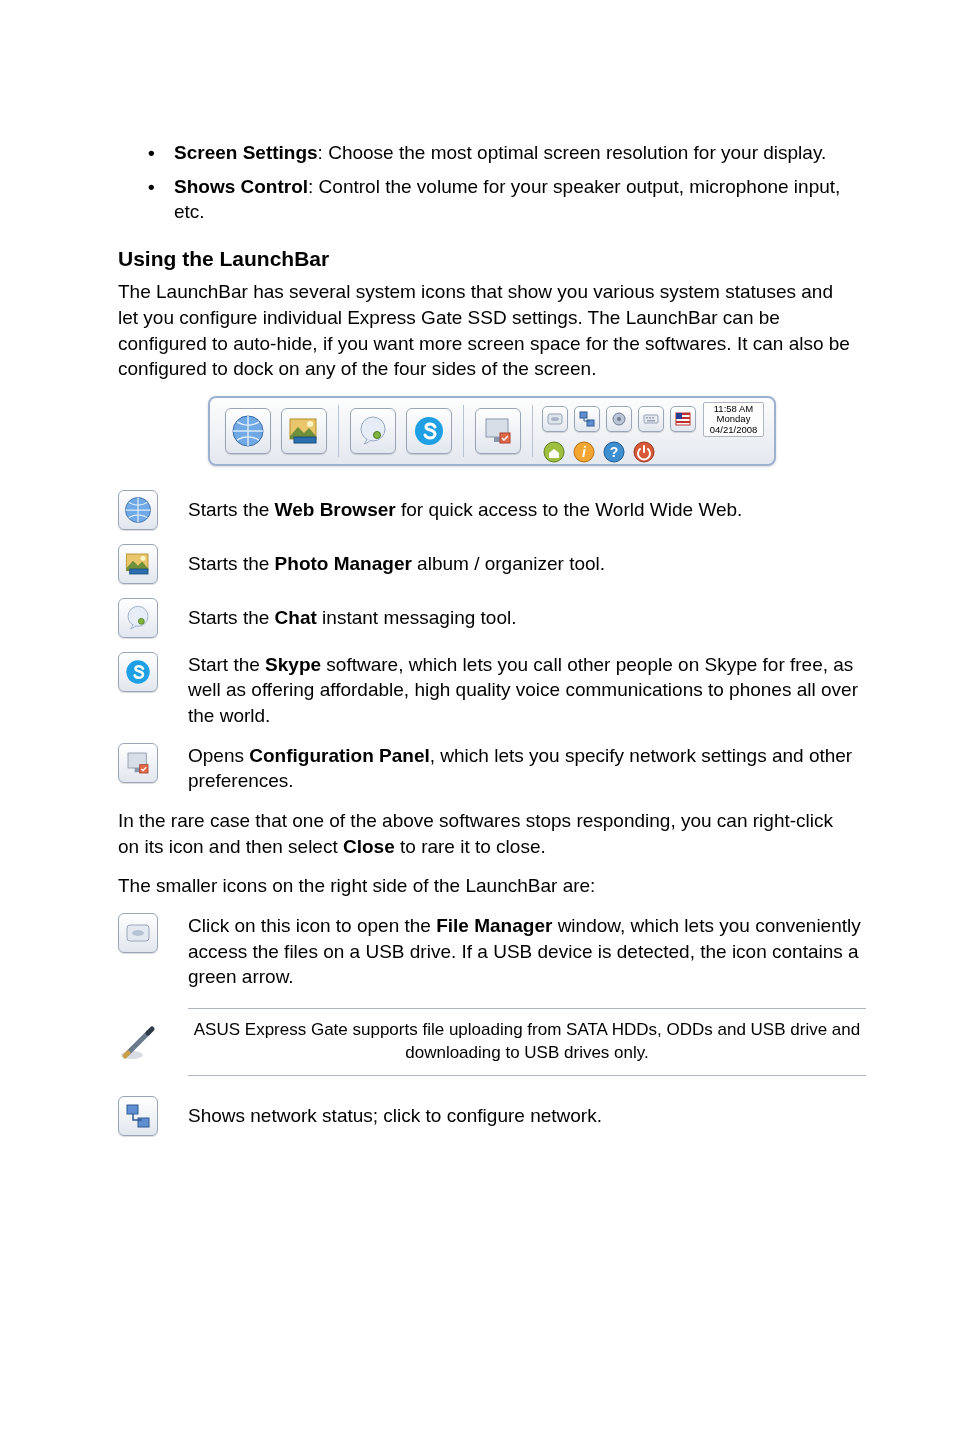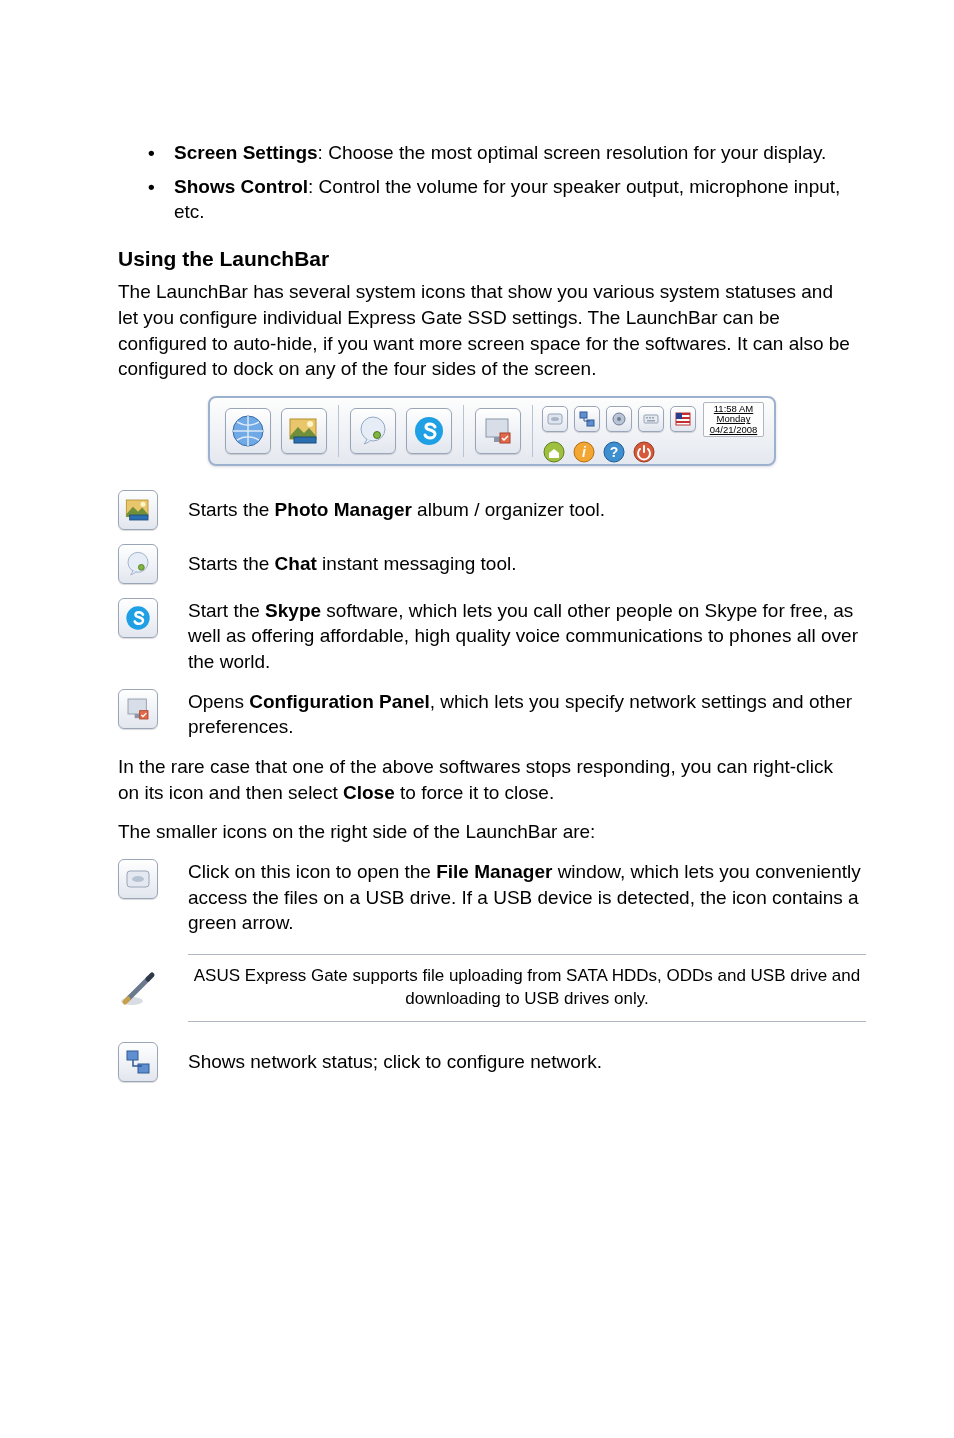--- a/index.html
+++ b/index.html
@@ -91,21 +91,20 @@
   .clock {
     border: 1px solid #b0b6c0;
     border-radius: 2px;
     background: #fdfdfd;
     padding: 1px 6px;
     margin-left: 4px;
     font-size: 9.5px;
     text-align: center;
     line-height: 1.1;
     font-family: Verdana, sans-serif;
-    text-decoration: underline;
   }
   .clock .time { font-weight: normal; }
   .clock .day  { }
   .clock .date { }
 
   .desc-row {
     display: flex;
     align-items: center;
     margin: 6px 0 14px 0;
   }
@@ -290,20 +289,33 @@
             <svg width="22" height="22" viewBox="0 0 22 22">
               <circle cx="11" cy="11" r="10" fill="#d65a3a" stroke="#9a3820"></circle>
               <path d="M11 5v6M7 8a6 6 0 108 0" stroke="#fff" stroke-width="2" fill="none" stroke-linecap="round"></path>
             </svg>
           </span>
         </div>
       </div>
     </div>
   </div>
 
+  <div class="desc-row">
+    <div class="icon-cell">
+      <div class="btn-frame med">
+        <svg width="30" height="30" viewBox="0 0 36 36">
+          <circle cx="18" cy="18" r="15" fill="#6fa9e6" stroke="#3a6aa6"></circle>
+          <path d="M3 18h30M18 3v30M7 9c7 4 15 4 22 0M7 27c7-4 15-4 22 0" stroke="#dce9f7" stroke-width="1.5" fill="none"></path>
+        </svg>
+      </div>
+    </div>
+    <div class="text-cell">
+      <span>Starts the </span><b>Web Browser</b><span> for quick access to the World Wide Web.</span>
+    </div>
+  </div>
 
   <div class="desc-row">
     <div class="icon-cell">
       <div class="btn-frame med">
         <svg width="30" height="30" viewBox="0 0 36 36">
           <rect x="4" y="6" width="26" height="20" fill="#e9c56b" stroke="#b58f2d"></rect>
           <polygon points="4,23 12,14 18,20 23,15 30,23 30,26 4,26" fill="#6f8f3a"></polygon>
           <circle cx="24" cy="11" r="3" fill="#fff6c8"></circle>
           <rect x="8" y="24" width="22" height="6" fill="#2b6fb0" stroke="#184a7a"></rect>
         </svg>
@@ -353,21 +365,21 @@
           <path d="M22 25l2 2 4-4" stroke="#fff" stroke-width="1.5" fill="none"></path>
         </svg>
       </div>
     </div>
     <div class="text-cell">
       <span>Opens </span><b>Configuration Panel</b><span>, which lets you specify network settings and other preferences.</span>
     </div>
   </div>
 
   <p class="para">
-    <span>In the rare case that one of the above softwares stops responding, you can right-click on its icon and then select </span><b>Close</b><span> to force it to close.</span>
+    <span>In the rare case that one of the above softwares stops responding, you can right-click on its icon and then select </span><b>Close</b><span> to rare it to close.</span>
   </p>
 
   <p class="para">The smaller icons on the right side of the LaunchBar are:</p>
 
   <div class="desc-row top">
     <div class="icon-cell">
       <div class="btn-frame med">
         <svg width="28" height="28" viewBox="0 0 28 28">
           <rect x="3" y="6" width="22" height="16" rx="3" fill="#e4e9f1" stroke="#9aa6b8"></rect>
           <ellipse cx="14" cy="14" rx="6" ry="3" fill="#b7c2d3"></ellipse>

